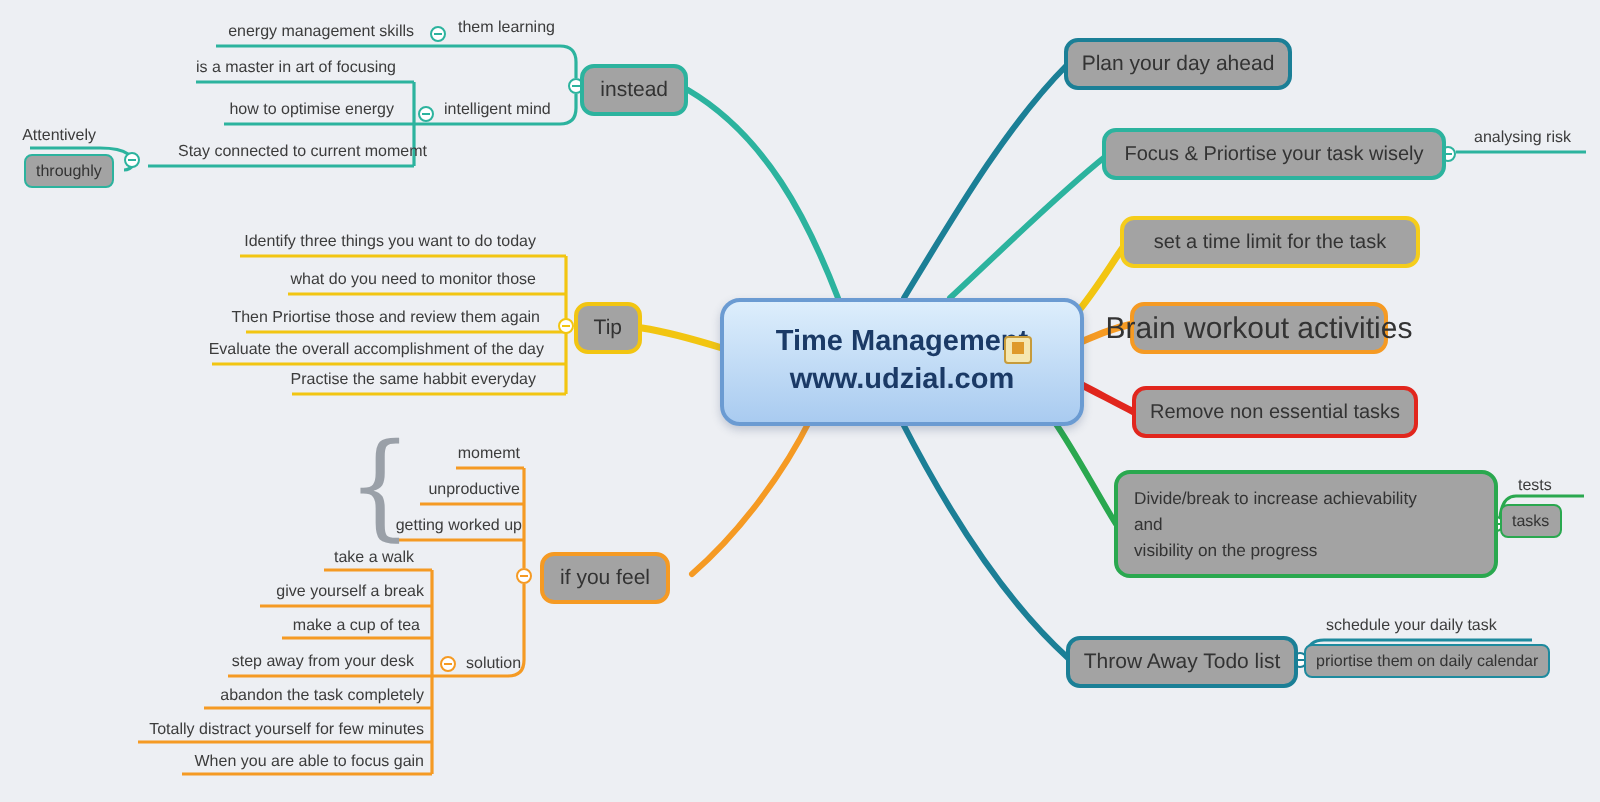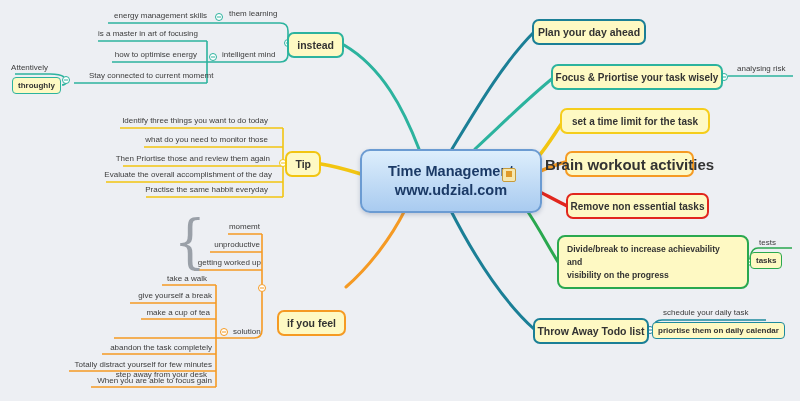--- a/index.html
+++ b/index.html
@@ -1,22 +1,22 @@
 <!DOCTYPE html>
 <html><head>
 <meta charset="utf-8">
 <style>
   html,body{margin:0;padding:0;}
   #canvas{position:relative;width:800px;height:401px;background:#edeff3;overflow:hidden;
           font-family:"Liberation Sans",sans-serif;}
   svg{position:absolute;left:0;top:0;}
   .t{position:absolute;font-size:8px;line-height:10px;color:#3c3c3c;white-space:nowrap;}
   .box{position:absolute;display:inline-flex;align-items:center;justify-content:center;
-       background:#fef9c3;border:2px solid #999;border-radius:7px;font-size:10.5px;color:#333;
-       white-space:nowrap;padding:0 8px;height:22px;font-weight:bold;}
+       background:#a3a3a3;border:2px solid #999;border-radius:7px;font-size:10.5px;color:#333;
+       white-space:nowrap;padding:0 8px;height:22px;}
   .box-sm{border-width:1.5px;border-radius:4px;font-size:8px;height:15px;padding:0 5px;}
   .callout{position:absolute;background:#f7f2da;border:1.5px solid #e5a63c;border-radius:3px;
        font-size:8px;line-height:10px;color:#6e6a5e;padding:3px 5px;width:66px;}
   .brace{position:absolute;font-family:"DejaVu Serif",serif;font-size:50px;color:#9aa0a8;
        transform:scaleY(1.15);transform-origin:top;line-height:50px;}
   .center-box{position:absolute;left:360px;top:149px;width:178px;height:60px;border-radius:10px;
        border:2px solid #6b9bd2;background:linear-gradient(#ddeefc,#a9cbf0);
        display:flex;flex-direction:column;align-items:center;justify-content:center;
        box-shadow:0 2px 4px rgba(60,80,120,.25);}
   .center-box .l{font-size:14.5px;font-weight:bold;color:#1b3a66;line-height:19px;}
@@ -133,26 +133,26 @@
 <div class="t" style="right:532px;top:135px;">what do you need to monitor those</div>
 <div class="t" style="right:530px;top:154px;">Then Priortise those and review them again</div>
 <div class="t" style="right:528px;top:170px;">Evaluate the overall accomplishment of the day</div>
 <div class="t" style="right:532px;top:185px;">Practise the same habbit everyday</div>
 <div class="box" style="right:479px;top:151px;border-color:#f2c511;">Tip</div>
 
 <div class="t" style="right:540px;top:222px;">momemt</div>
 <div class="t" style="right:540px;top:240px;">unproductive</div>
 <div class="t" style="right:539px;top:258px;">getting worked up</div>
 <div class="brace" style="left:174px;top:214px;">{</div>
-<div class="box" style="right:454px;top:276px;border-color:#f59a23;margin-top:34px;">if you feel</div>
+<div class="box" style="right:465px;top:276px;border-color:#f59a23;">if you feel</div>
 <div class="t" style="left:233px;top:327px;">solution</div>
 <div class="t" style="right:593px;top:274px;">take a walk</div>
 <div class="t" style="right:588px;top:291px;">give yourself a break</div>
 <div class="t" style="right:590px;top:308px;">make a cup of tea</div>
-<div class="t" style="right:593px;top:326px;margin-top:44px;">step away from your desk</div>
+<div class="t" style="right:593px;top:326px;">step away from your desk</div>
 <div class="t" style="right:588px;top:343px;">abandon the task completely</div>
 <div class="t" style="right:588px;top:360px;">Totally distract yourself for few minutes</div>
 <div class="t" style="right:588px;top:376px;">When you are able to focus gain</div>
 
 <div class="center-box">
   <div class="l">Time Management</div>
   <div class="l">www.udzial.com</div>
 </div>
 <div class="marker">
       <div></div>

